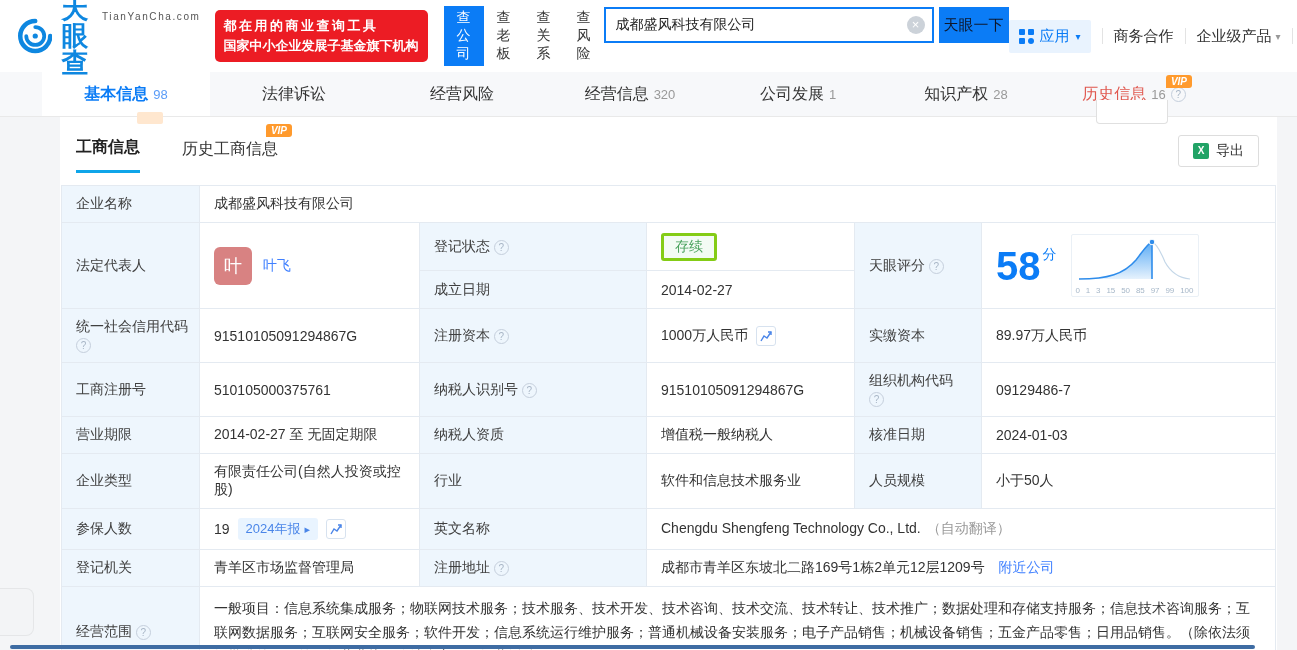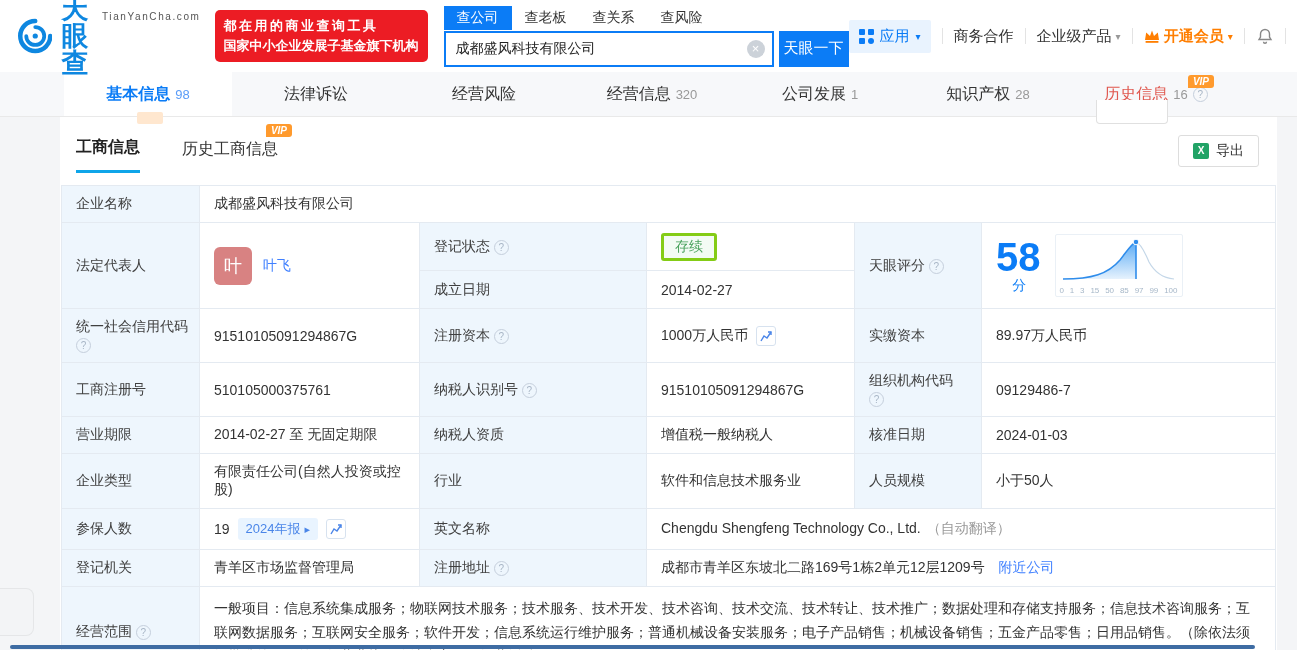--- a/index.html
+++ b/index.html
@@ -9,38 +9,38 @@
     background:#f4f5f7; color:#333; position:relative; overflow:hidden;
   }
   
   .topbar { height:72px; background:#fff; display:flex; align-items:center; padding:0 20px 0 18px; position:relative; z-index:5;}
   .logo-wrap { display:flex; align-items:center; gap:9px; }
   .logo-text { display:flex; line-height:1; }
   .logo-title { font-size:27px; font-weight:bold; color:#0e87e0; letter-spacing:2px;}
   .logo-domain { font-size:10px; color:#555; letter-spacing:1.6px; margin-top:16px;}
   .promo { background:#ec1c24; color:#fff; font-size:13px; font-weight:bold; padding:6px 9px; border-radius:5px; margin-left:14px; line-height:1.55; white-space:nowrap;}
   .promo div:first-child { letter-spacing:2.5px; }
-  .search-block { margin-left:16px; display:flex; flex-direction:column; }
+  .search-block { margin-left:16px; display:flex; flex-direction:row; }
   .search-tabs { display:flex; align-items:center; font-size:14px; }
   .search-tab { padding:3px 13px; color:#333; cursor:pointer; }
   .search-tab.active { background:#0b7cf6; color:#fff; }
   .search-row { display:flex; margin-top:1px; }
   .input-wrap { position:relative; }
   .search-input { width:330px; height:36px; border:2px solid #0b7cf6; font-size:14px; padding:0 32px 0 10px; outline:none; color:#222; font-family:inherit;}
   .clear-icon { position:absolute; right:9px; top:9px; width:18px; height:18px; background:#ccd2d9; color:#fff; border-radius:50%; font-size:13px; line-height:18px; text-align:center; cursor:pointer;}
-  .search-btn { width:70px; height:36px; background:#0b7cf6; color:#ffffff; border:none; font-size:15px; margin-left:5px; cursor:pointer; font-family:inherit;}
+  .search-btn { width:70px; height:36px; background:#0b7cf6; color:#0f172a; border:none; font-size:15px; margin-left:5px; cursor:pointer; font-family:inherit;}
   .right-nav { margin-left:auto; display:flex; align-items:center; gap:11px; font-size:15px; white-space:nowrap;}
   .apps-chip { display:flex; align-items:center; gap:6px; background:#e9f3fe; color:#0b7cf6; padding:7px 10px; border-radius:2px; cursor:pointer;}
   .divider { width:1px; height:16px; background:#e3e3e3; }
   .nav-item { color:#333; cursor:pointer; display:flex; align-items:center; gap:4px;}
   .caret { font-size:10px; color:#999; }
   .caret.blue { color:#0b7cf6; } .caret.orange { color:#ff7e00; }
   .member { color:#ff7e00; font-weight:bold; }
   
-  .tabstrip { height:45px; background:#f7f8fa; border-bottom:1px solid #e9e9e9; display:flex; padding-left:64px; position:relative; z-index:4;}
+  .tabstrip { height:45px; background:#f7f8fa; border-bottom:1px solid #e9e9e9; display:flex; padding-left:42px; position:relative; z-index:4;}
   .tab { width:168px; display:flex; align-items:center; justify-content:center; gap:5px; font-size:16px; color:#333; cursor:pointer; position:relative;}
   .tab.active { background:#fff; color:#0b7cf6; font-weight:bold; }
   .tab .count { font-size:13px; color:#999; font-weight:normal;}
   .tab.active .count { color:#5a9cf8; }
   .tab.history { color:#e0584f; }
   .vip-badge { background:#ff9a2d; color:#fff; font-size:10px; font-weight:bold; padding:1px 5px; border-radius:3px 3px 3px 0; font-style:italic;}
   .tab .vip-badge { position:absolute; top:3px; right:26px; }
   .help-circle { display:inline-block; width:15px; height:15px; border:1px solid #c5cfdc; color:#a8b6c6; border-radius:50%; font-size:10px; line-height:13px; text-align:center; font-weight:normal; font-style:normal;}
   
   .page { padding:0 20px 0 60px; }
@@ -60,21 +60,21 @@
   .info td.lbl { background:#eef6fd; color:#404040; word-break:keep-all;}
   .link { color:#4080ff; cursor:pointer; text-decoration:none;}
   .rep-cell { display:flex; align-items:center; gap:11px; }
   .avatar { width:38px; height:38px; background:#d88282; color:#fff; border-radius:6px; display:flex; align-items:center; justify-content:center; font-size:18px; flex:0 0 auto;}
   .badge-green { display:inline-block; padding:2px 11px; background:#f3fbf4; border:3px solid #84cc16; color:#4aa25d; border-radius:3px;}
   .annual-badge { display:inline-flex; align-items:center; gap:4px; background:#e9f4ff; color:#4a85e8; padding:2px 8px; border-radius:3px; font-size:13px; cursor:pointer;}
   .trend-box { display:inline-flex; width:20px; height:20px; border:1px solid #d7e2ef; border-radius:3px; align-items:center; justify-content:center; cursor:pointer; background:#fff;}
   .flex-val { display:flex; align-items:center; gap:8px; }
   .note { color:#999; margin-left:6px;}
   .score-cell { display:flex; align-items:center; gap:14px; padding:2px 0;}
-  .score-num { color:#0b7cf6; display:flex; align-items:center;flex-direction:column;}
+  .score-num { color:#0b7cf6; display:flex; align-items:flex-start;}
   .score-num .big { font-size:40px; font-weight:bold; line-height:1;}
   .score-num .unit { font-size:14px; margin-left:2px;}
   .score-chart { border:1px solid #eaf0f6; padding:3px 4px 1px; border-radius:2px; background:#fff;}
   .axis-row { display:flex; justify-content:space-between; width:118px; font-size:8px; color:#a6b7c8; margin-top:1px;}
   .scope-text { line-height:24px; }
   
   .bottom-scrollbar { position:absolute; bottom:1px; left:10px; width:1245px; height:4px; background:#3e6ca3; border-radius:2px; z-index:9;}
   .left-float { position:absolute; left:0; top:588px; width:34px; height:48px; background:#f3f4f6; border:1px solid #e5e6e8; border-left:none; border-radius:0 8px 8px 0; z-index:8;}
   .cutoff-box { position:absolute; left:1096px; top:100px; width:72px; height:24px; background:#fff; border:1px solid #e0e0e0; border-top:none; border-radius:0 0 4px 4px; z-index:6;}
   .orange-remnant { position:absolute; left:137px; top:112px; width:26px; height:12px; background:#ffe7cf; border-radius:2px; z-index:6;}

